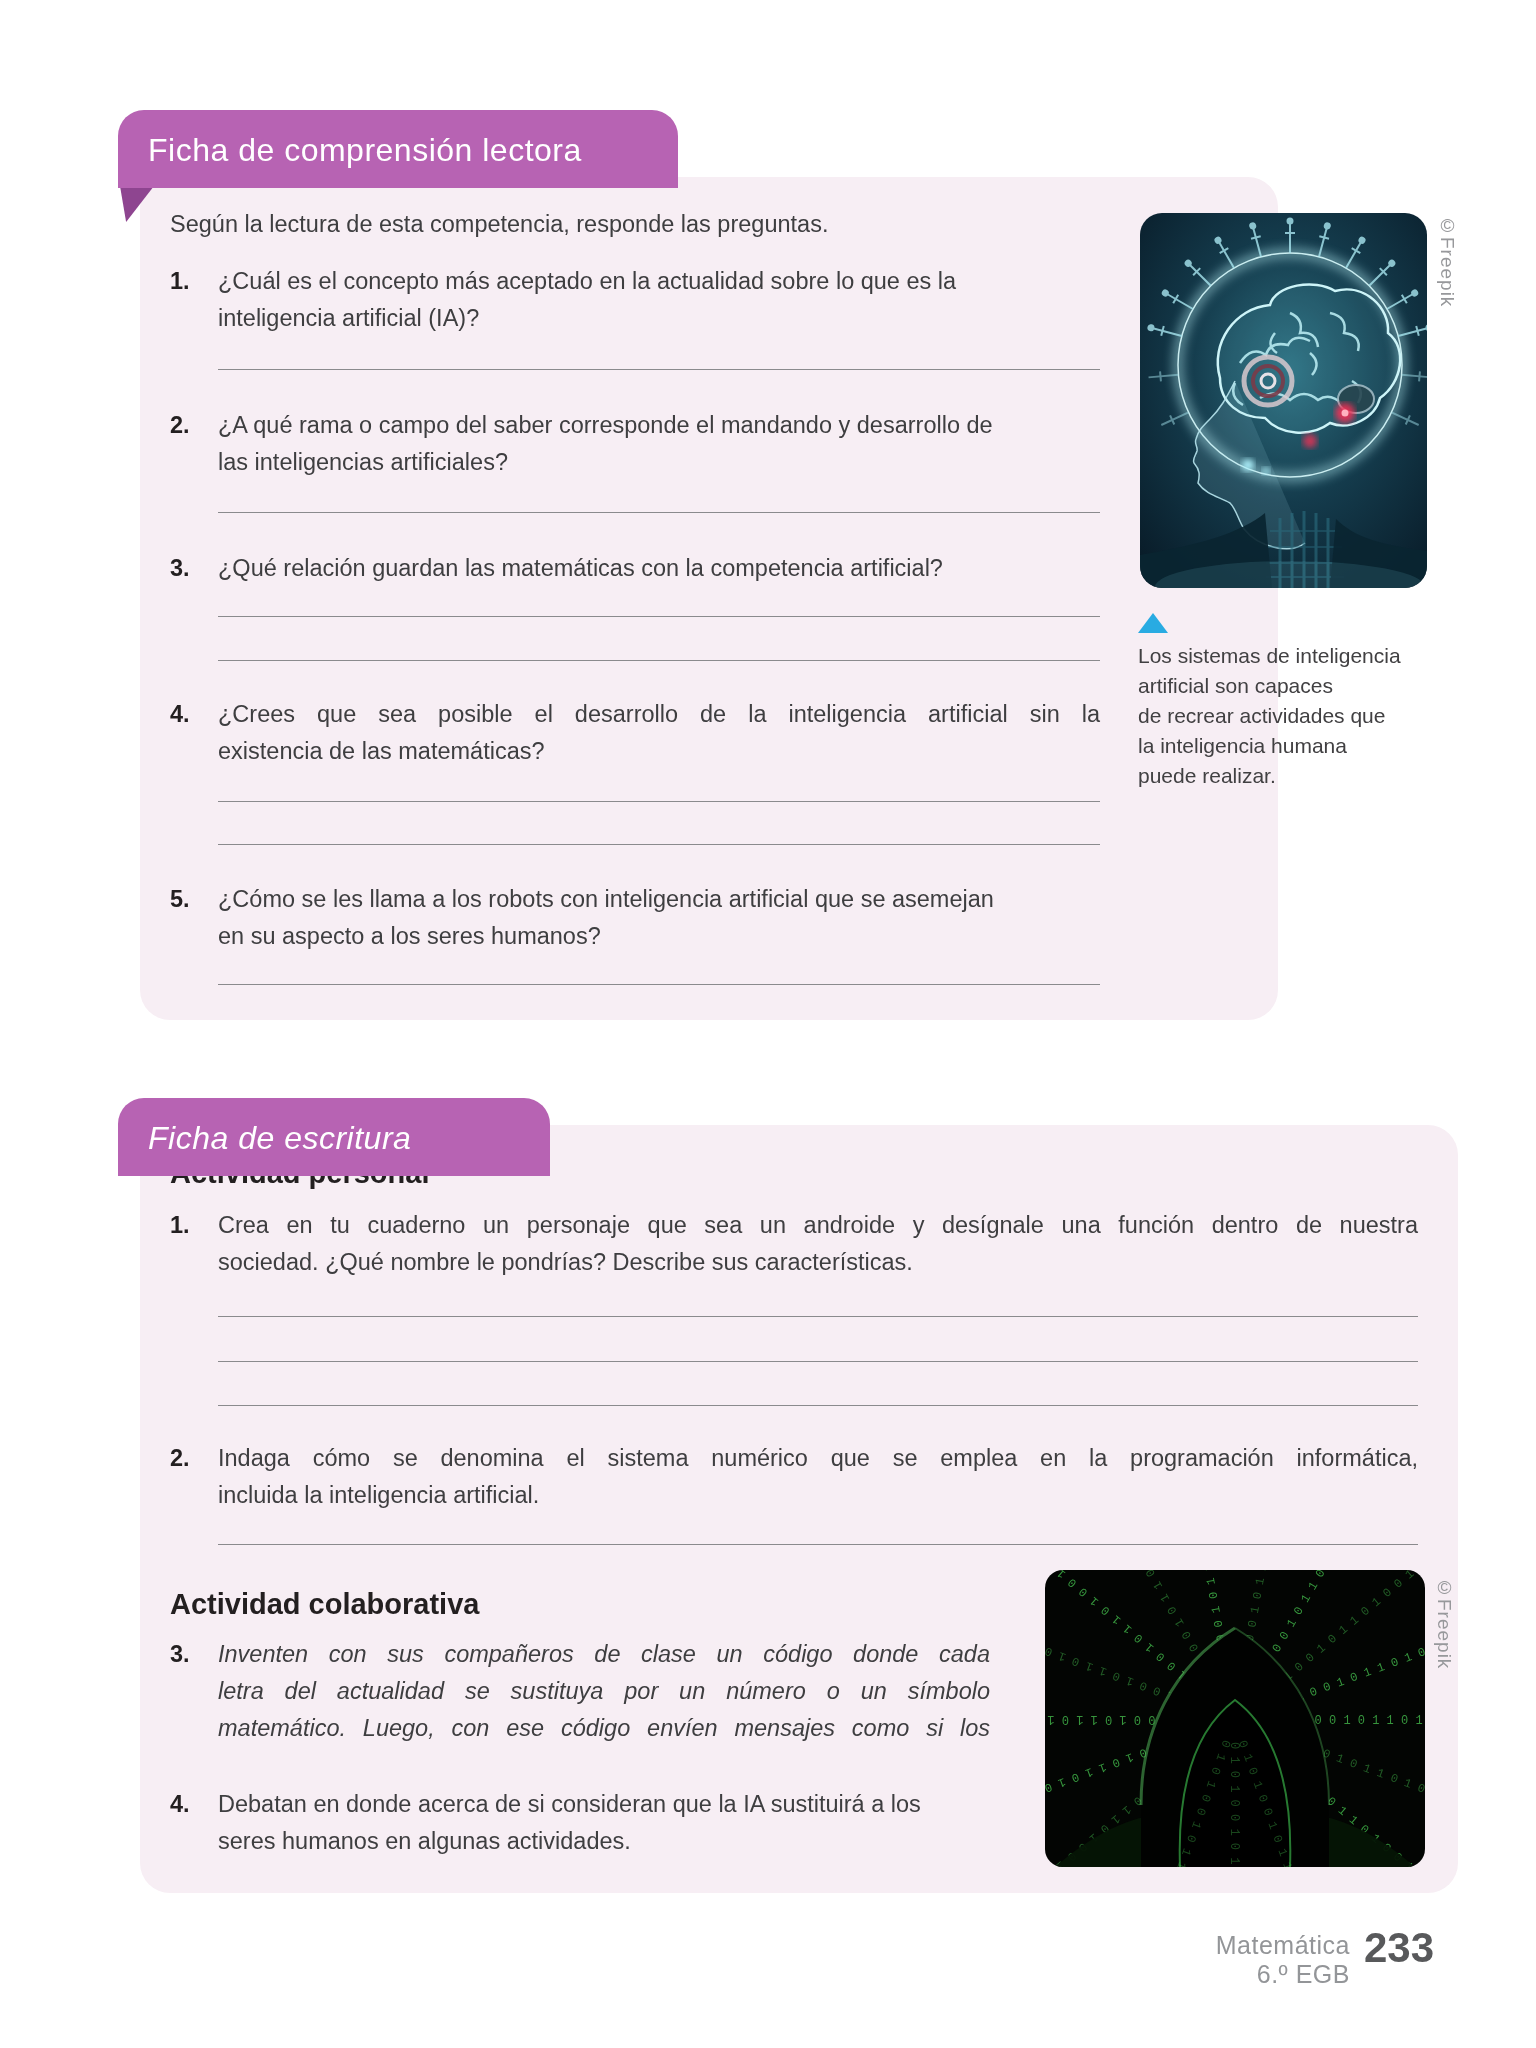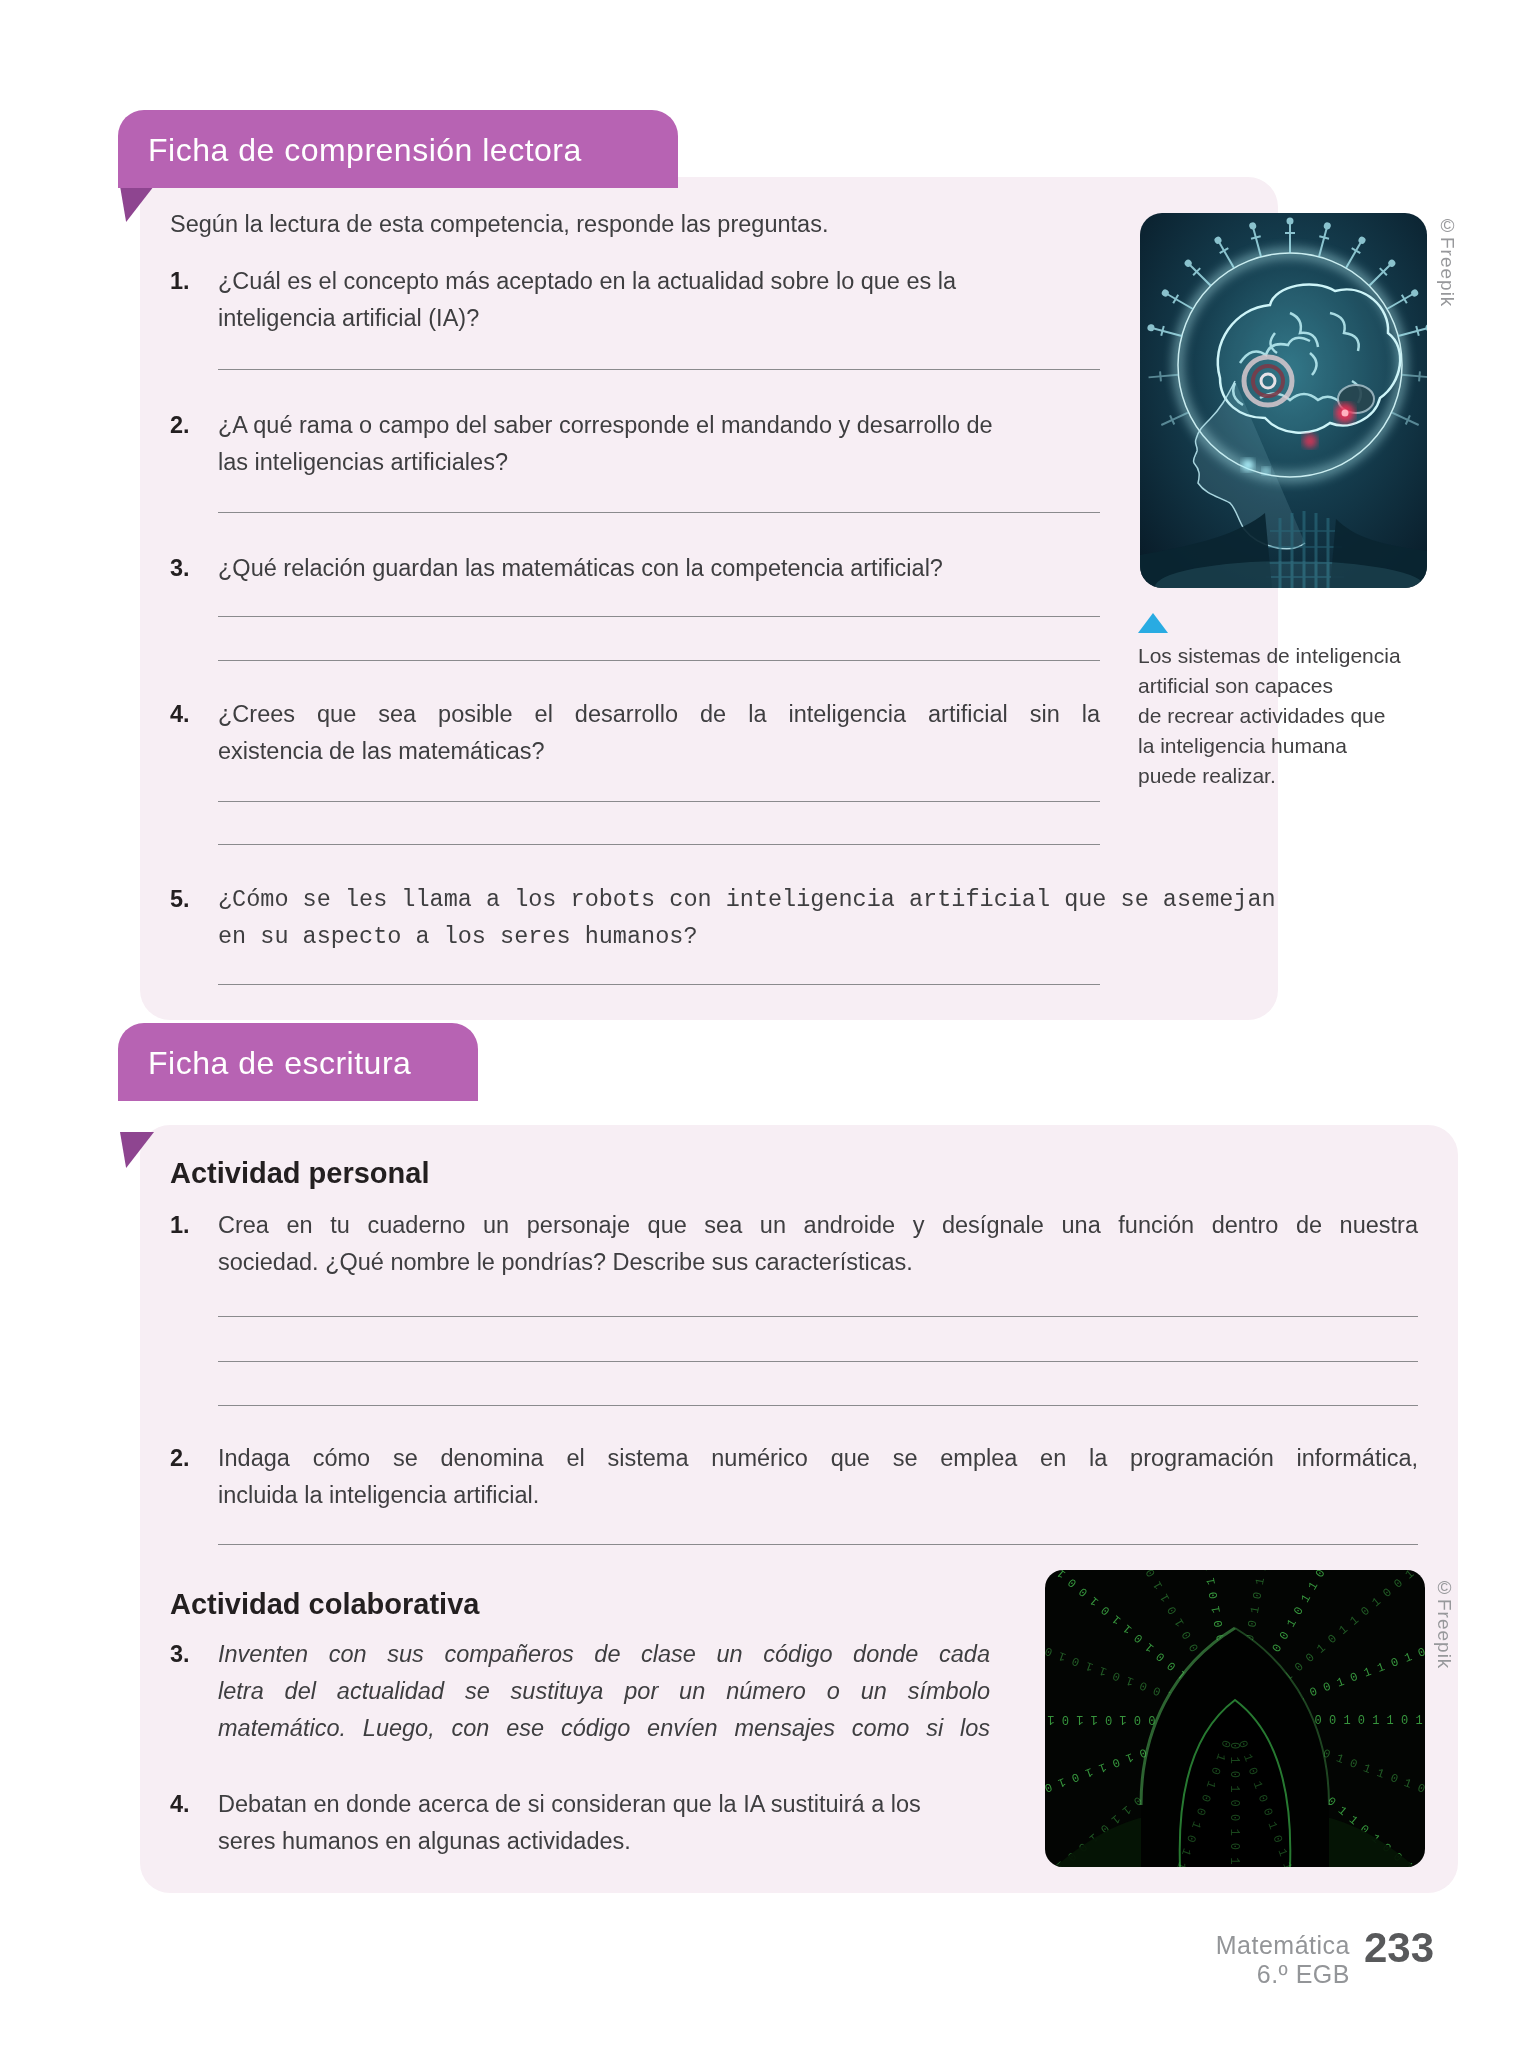--- a/index.html
+++ b/index.html
@@ -75,21 +75,21 @@
       <div class="qlines" style="width:882px;">
         <div class="qline just">¿Crees que sea posible el desarrollo de la inteligencia artificial sin la</div>
         <div class="qline">existencia de las matemáticas?</div>
       </div>
     </div>
     <div class="wline" style="top:624px;left:78px;width:882px;"></div>
     <div class="wline" style="top:667px;left:78px;width:882px;"></div>
 
     <div class="q" style="top:704px;">
       <div class="num">5.</div>
-      <div class="qlines" style="width:882px;font-family:Liberation Mono, monospace;">
+      <div class="qlines" style="width:882px;">
         <div class="qline">¿Cómo se les llama a los robots con inteligencia artificial que se asemejan</div>
         <div class="qline">en su aspecto a los seres humanos?</div>
       </div>
     </div>
     <div class="wline" style="top:807px;left:78px;width:882px;"></div>
 
     <div class="fig" style="left:1000px;top:36px;width:287px;height:375px;">
       <svg viewBox="0 0 287 375" xmlns="http://www.w3.org/2000/svg">
         <defs>
           <radialGradient id="bgg" cx="52%" cy="42%" r="78%">
@@ -220,21 +220,21 @@
     <div class="credit" style="left:1296px;top:38px;">©Freepik</div>
 
     <div class="tri" style="left:998px;top:436px;"></div>
     <div class="caption" style="left:998px;top:464px;">Los sistemas de inteligencia
 artificial son capaces
 de recrear actividades que
 la inteligencia humana
 puede realizar.</div>
   </div>
 
-  <div class="tab" style="left:118px;top:1023px;width:360px;">
+  <div class="tab" style="left:118px;top:1098px;width:432px;font-style:italic;">
     <span>Ficha de escritura</span>
   </div>
   <div class="fold" style="left:120px;top:1132px;"></div>
 
   <div class="panel" style="left:140px;top:1125px;width:1318px;height:768px;">
 
     <div class="heading" style="top:32px;">Actividad personal</div>
 
     <div class="q" style="top:82px;">
       <div class="num">1.</div>

